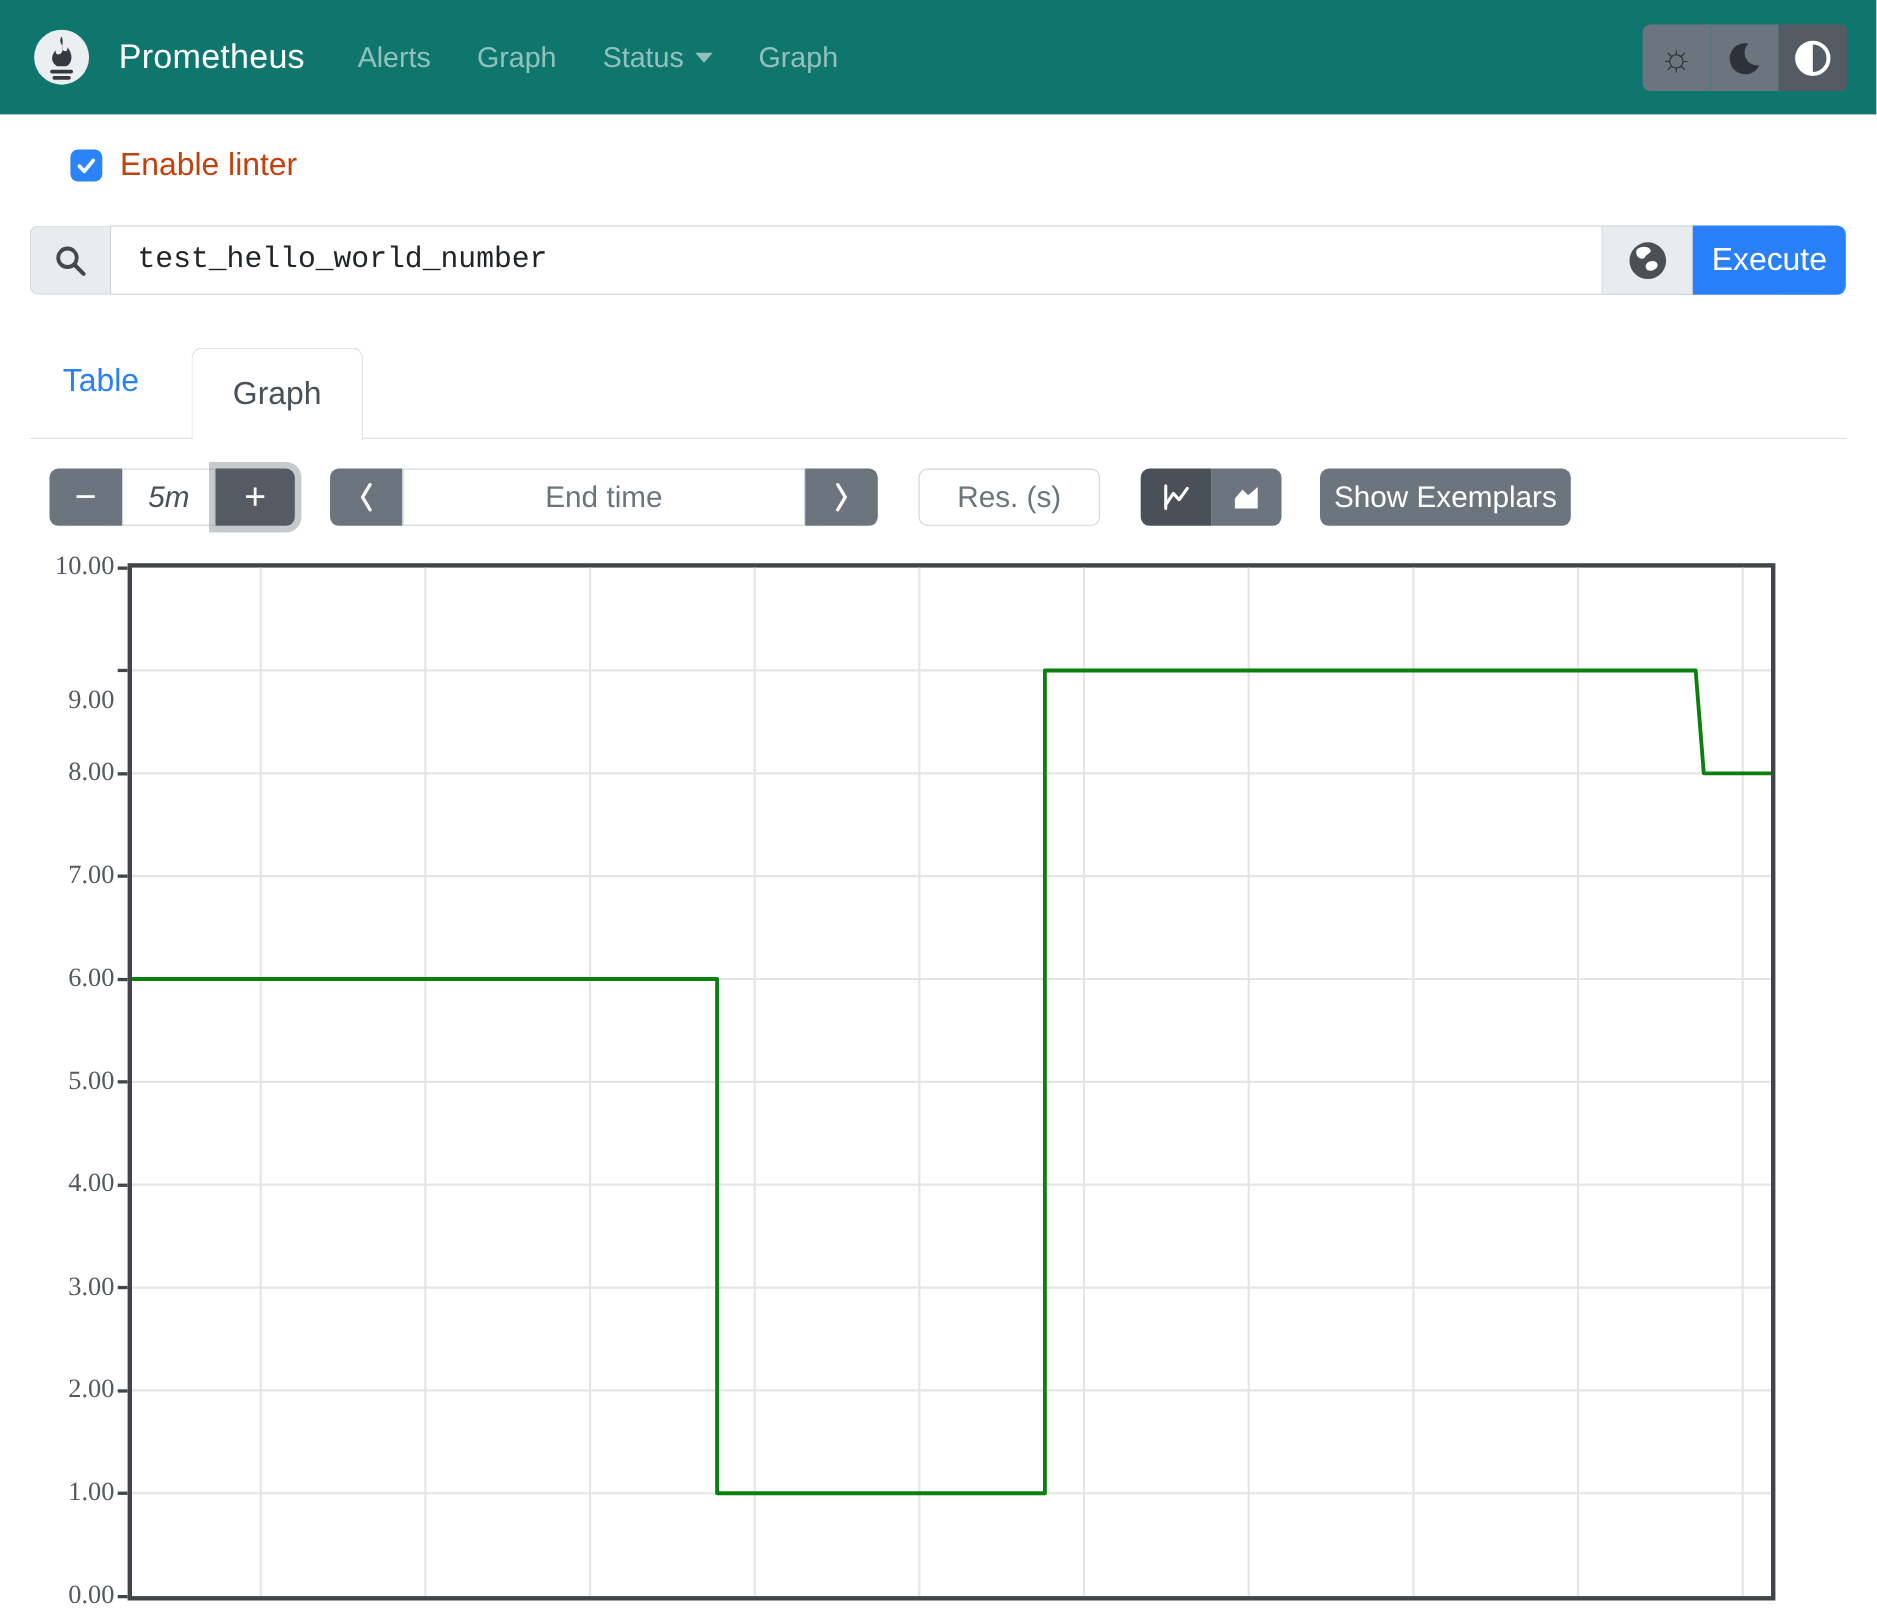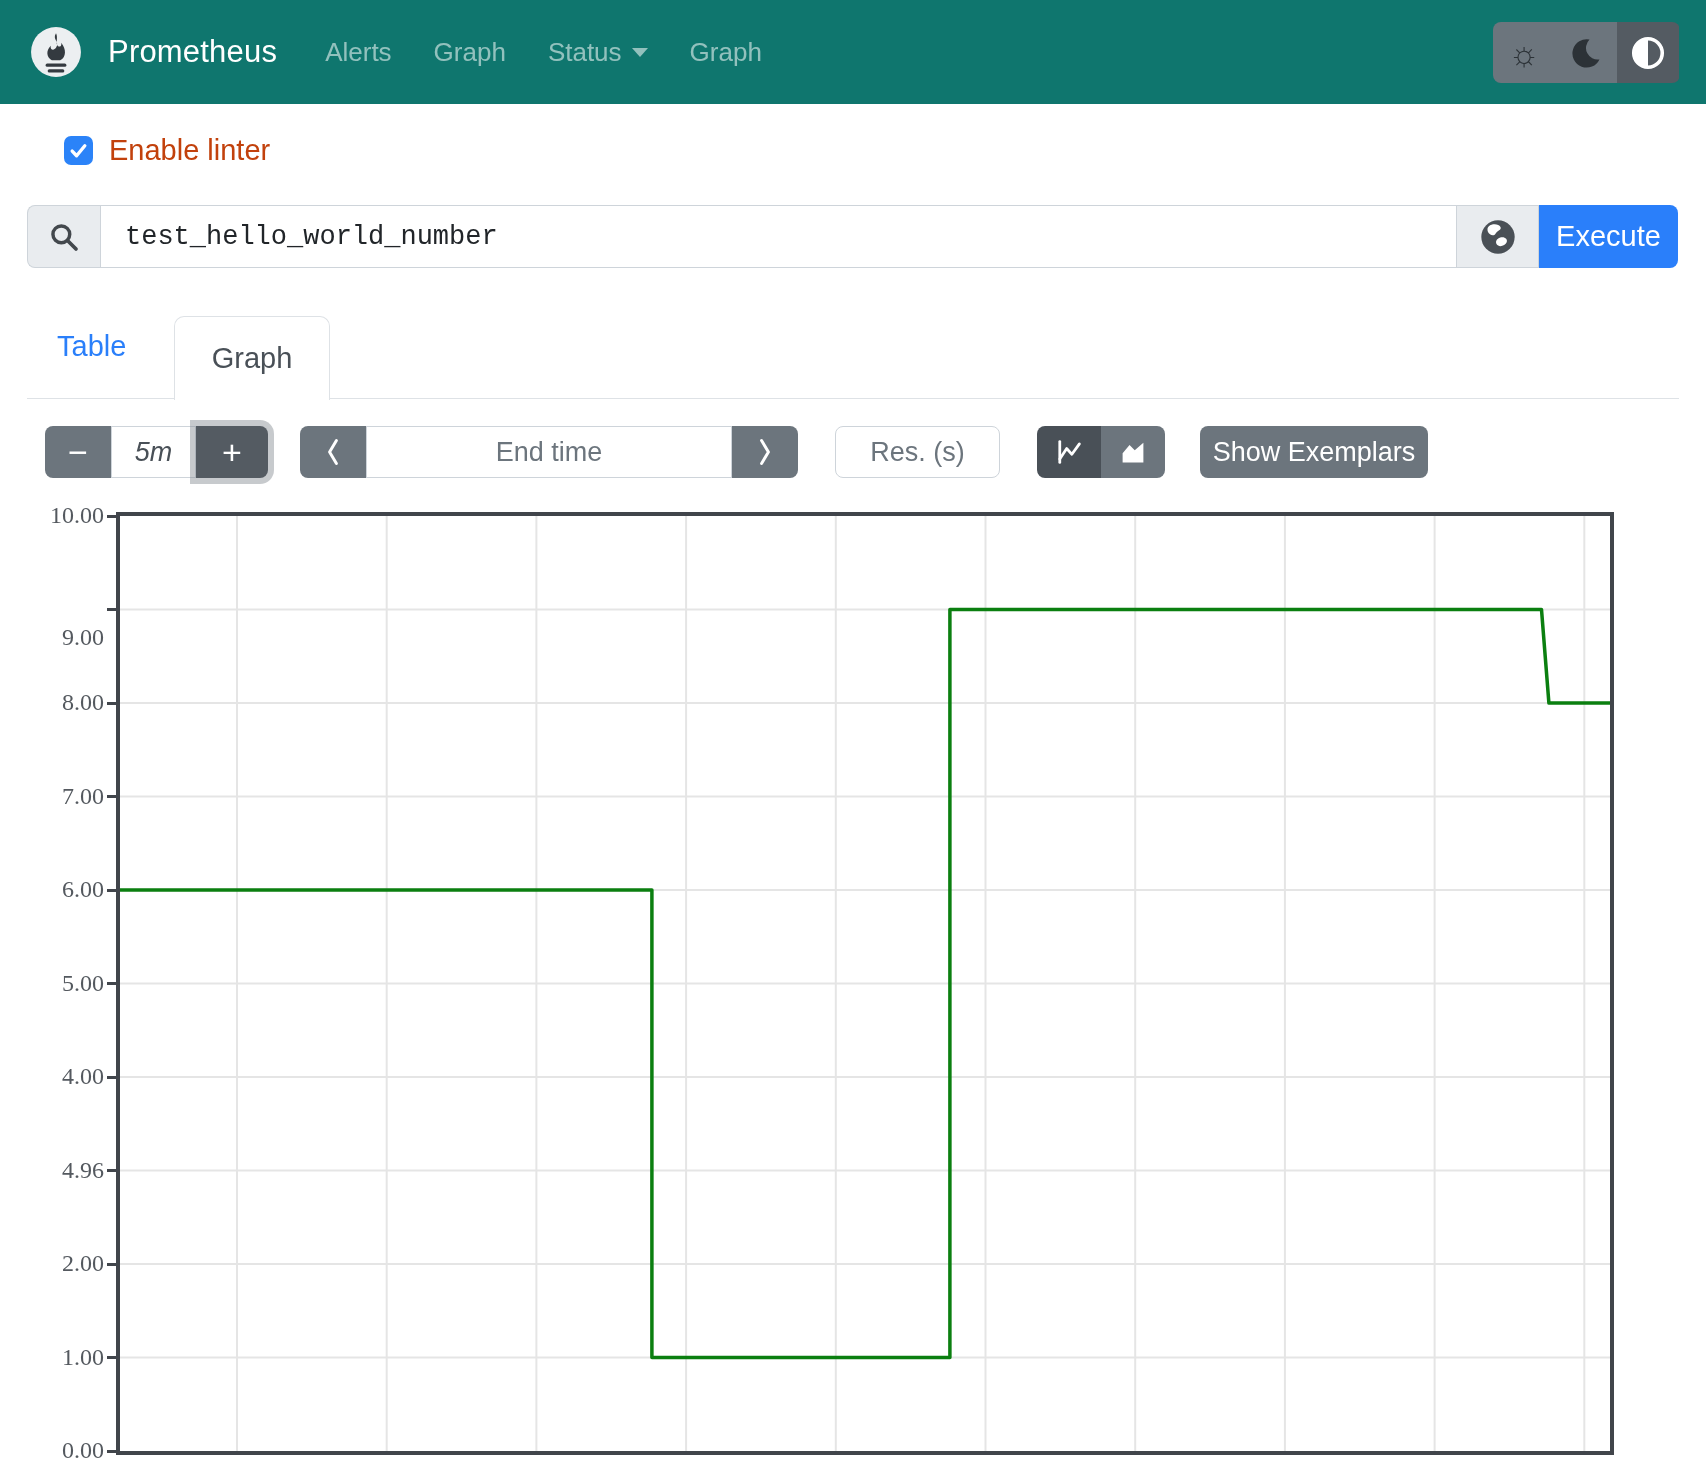--- a/index.html
+++ b/index.html
@@ -227,21 +227,21 @@
       <div class="y-tick-label" style="top: 689px;">8.00</div>
       <div class="y-tick-mark" style="top: 701.5px;"></div>
       <div class="y-tick-label" style="top: 782.5px;">7.00</div>
       <div class="y-tick-mark" style="top: 795px;"></div>
       <div class="y-tick-label" style="top: 876px;">6.00</div>
       <div class="y-tick-mark" style="top: 888.5px;"></div>
       <div class="y-tick-label" style="top: 969.5px;">5.00</div>
       <div class="y-tick-mark" style="top: 982px;"></div>
       <div class="y-tick-label" style="top: 1063px;">4.00</div>
       <div class="y-tick-mark" style="top: 1075.5px;"></div>
-      <div class="y-tick-label" style="top: 1156.5px;">4.96</div>
+      <div class="y-tick-label" style="top: 1156.5px;">3.00</div>
       <div class="y-tick-mark" style="top: 1169px;"></div>
       <div class="y-tick-label" style="top: 1250px;">2.00</div>
       <div class="y-tick-mark" style="top: 1262.5px;"></div>
       <div class="y-tick-label" style="top: 1343.5px;">1.00</div>
       <div class="y-tick-mark" style="top: 1356px;"></div>
       <div class="y-tick-label" style="top: 1437px;">0.00</div>
       <div class="y-tick-mark" style="top: 1449.5px;"></div>
     </div>
 
 </div>

